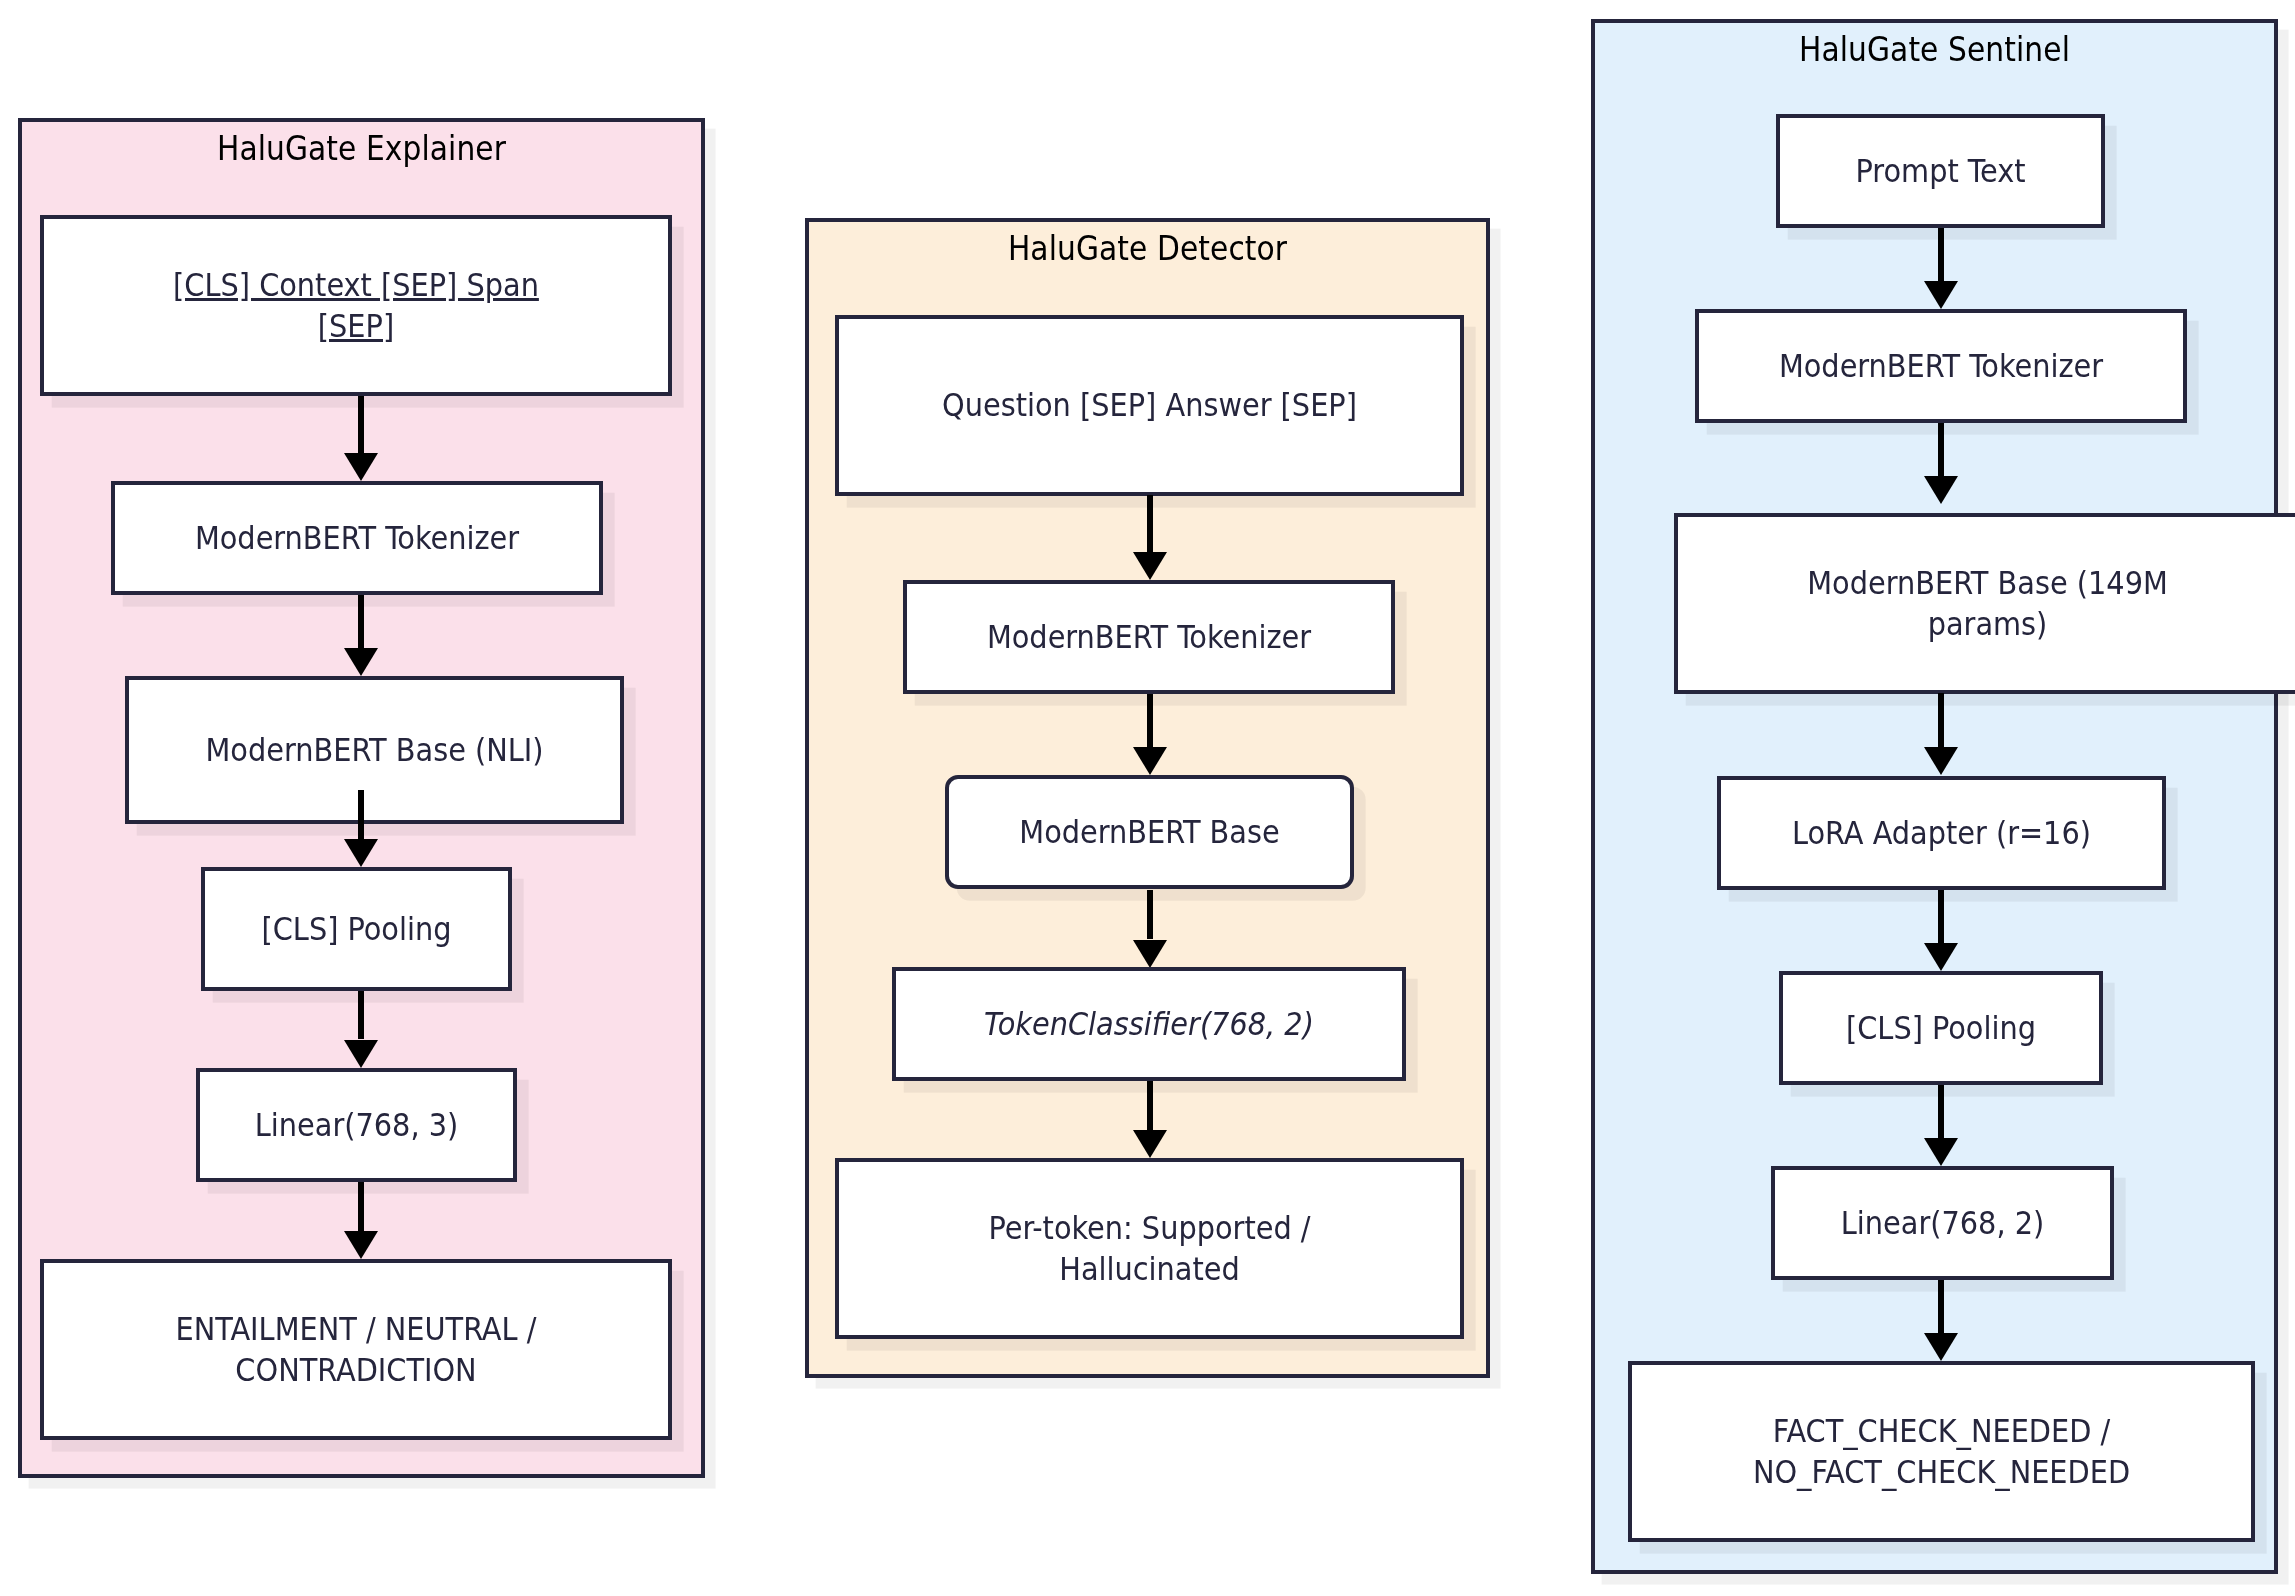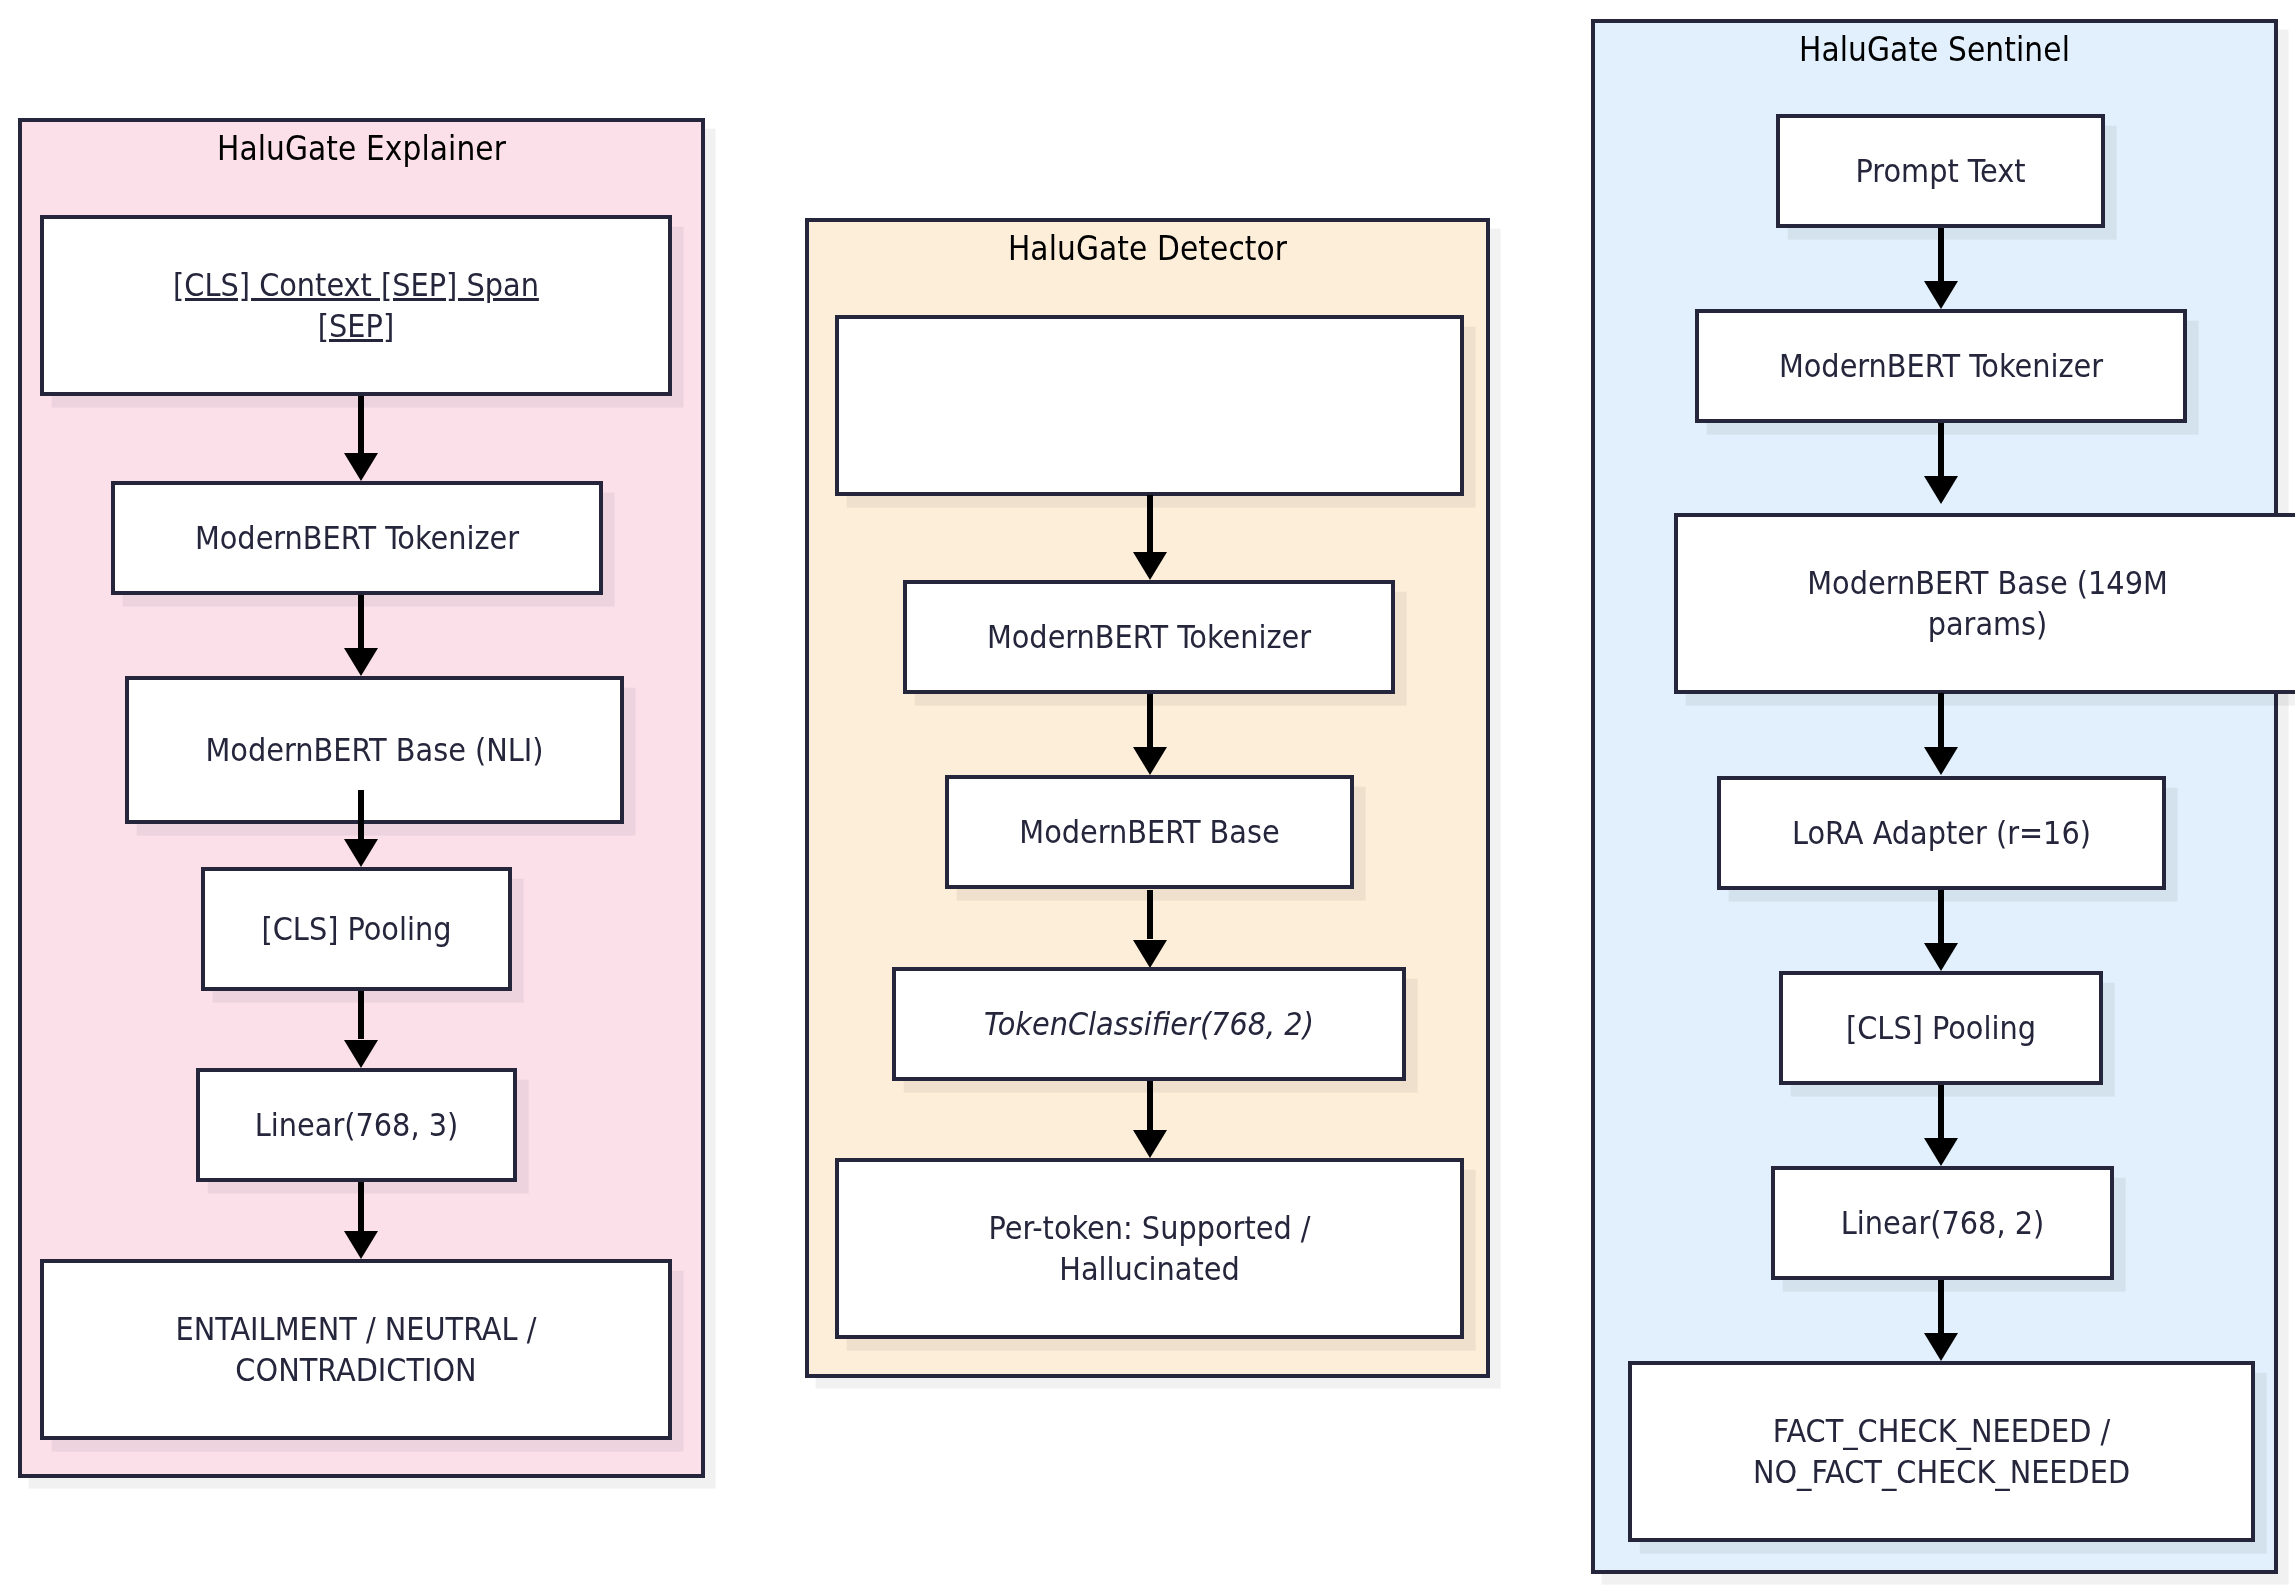--- a/index.html
+++ b/index.html
@@ -141,38 +141,39 @@
     <span>ENTAILMENT / NEUTRAL /</span>
     <span>CONTRADICTION</span>
   </div>
 </div>
 
 <div class="subgraph" id="detector-group"></div>
 <div class="subgraph-title" style="left:805px; top:232px; width:685px;">HaluGate Detector</div>
 
 <div class="node" style="left:835px; top:315px; width:629px; height:181px;">
   <div>
+    <span>Question [SEP] Answer [SEP]</span>
   </div>
 </div>
 <div class="arrow" style="left:1133px; top:495px; height:85px;">
   <div class="stem" style="height:57px;"></div>
     <div class="head"></div>
 </div>
 
 <div class="node" style="left:903px; top:580px; width:492px; height:114px;">
   <div>
       <span>ModernBERT Tokenizer</span>
     </div>
 </div>
 <div class="arrow" style="left:1133px; top:694px; height:81px;">
   <div class="stem" style="height:53px;"></div>
     <div class="head"></div>
 </div>
 
-<div class="node" style="left:945px; top:775px; width:409px; height:114px;">
+<div class="node" style="left:945px; top:775px; width:409px; height:114px;border-radius:13px;">
   <div>
       <span>ModernBERT Base</span>
     </div>
 </div>
 <div class="arrow" style="left:1133px; top:890px; height:78px;">
   <div class="stem" style="height:49px;"></div>
     <div class="head"></div>
 </div>
 
 <div class="node" style="left:892px; top:967px; width:514px; height:114px;font-style:italic;">

